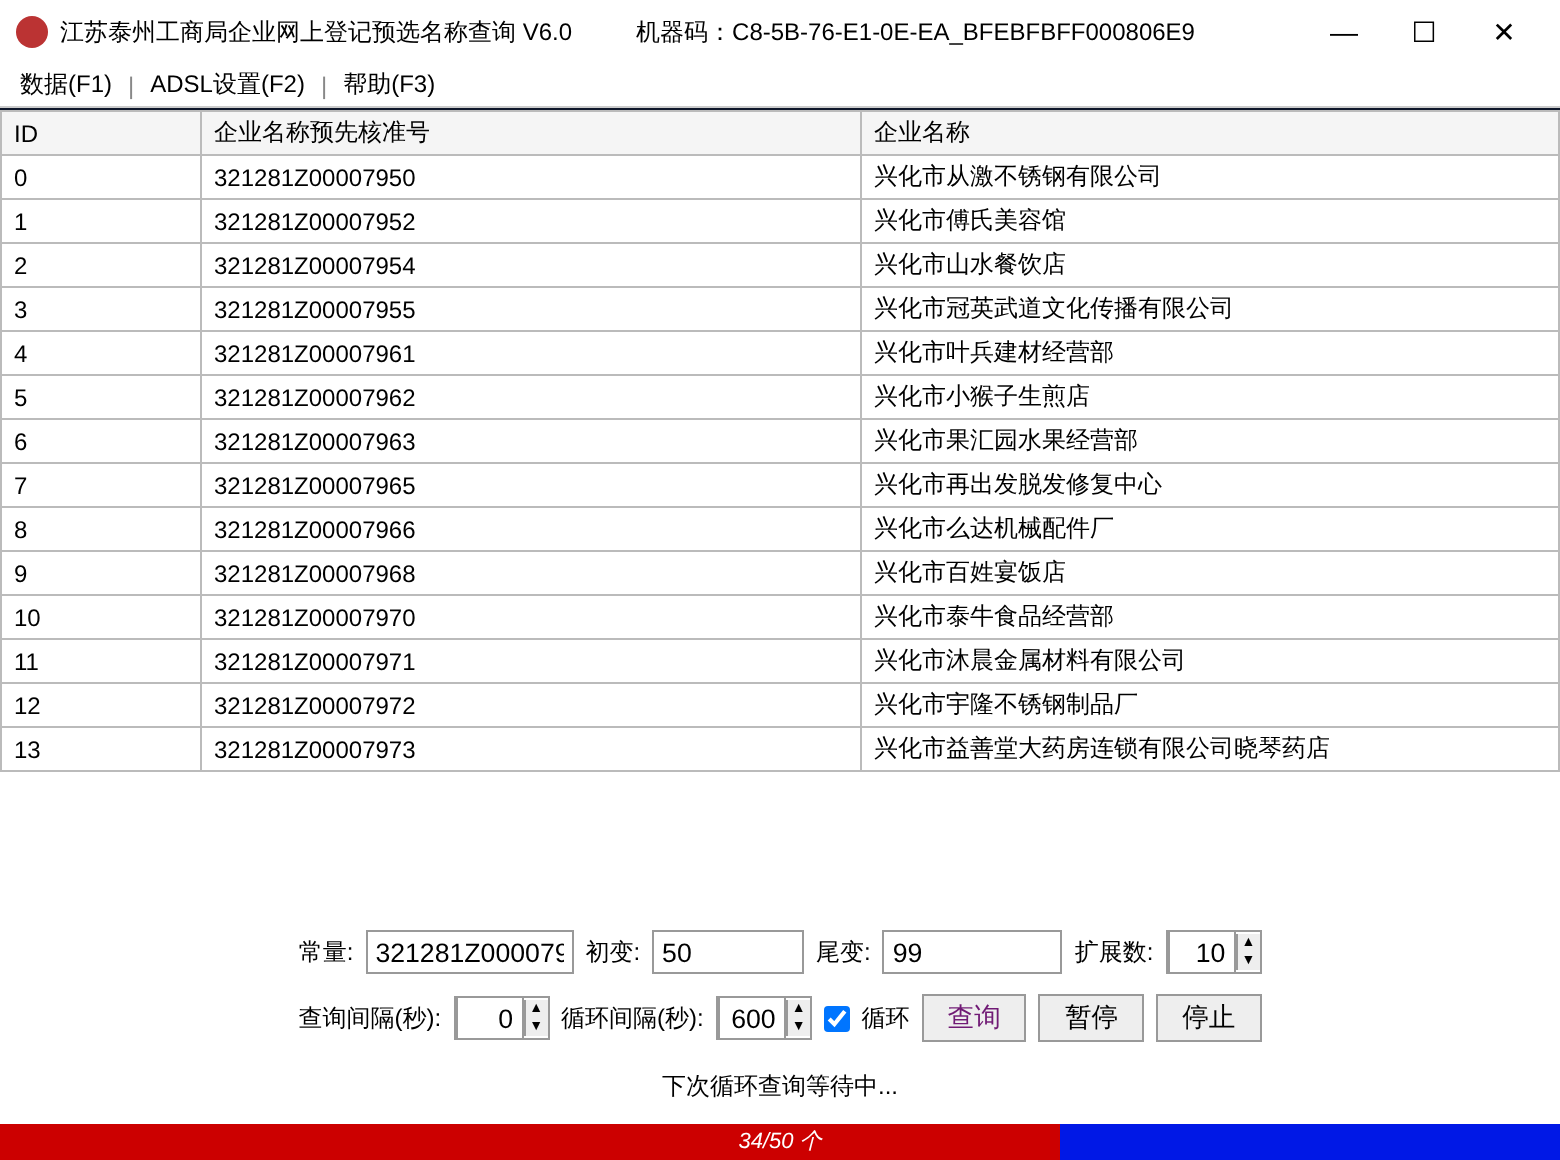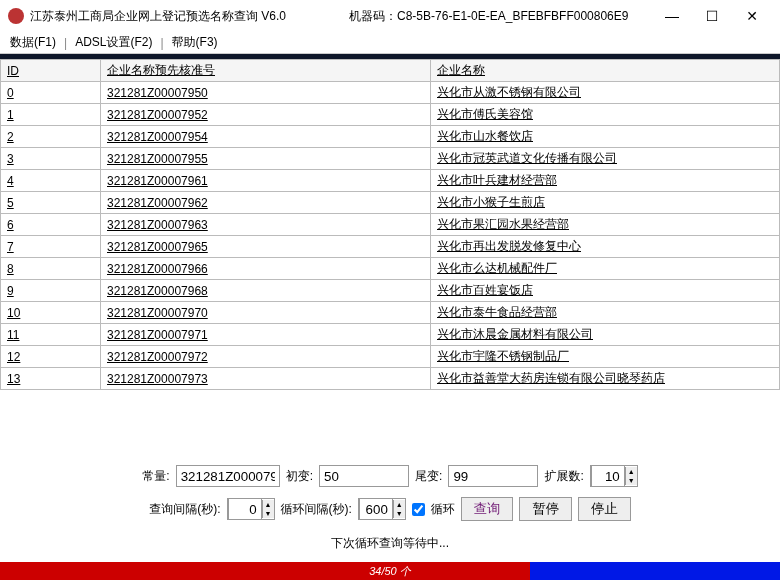--- a/index.html
+++ b/index.html
@@ -1,25 +1,25 @@
 <!DOCTYPE html>
 <html><head>
 <meta charset="utf-8">
 <style>
 * { box-sizing: border-box; margin: 0; padding: 0; }
 body { font-family: "Microsoft YaHei", SimSun, sans-serif; font-size: 12px; background: #fff; width: 780px; height: 580px; overflow: hidden; display: flex; flex-direction: column; }
 .titlebar { height: 28px; display: flex; align-items: center; padding: 16px 8px; background: #fff; }
 .titlebar .icon { width: 16px; height: 16px; background: #b33; border-radius: 50%; margin-right: 6px; }
-.titlebar .machine { margin-left: 63px; text-align: center; }
+.titlebar .machine { margin-left: 32px; text-align: center; }
 .titlebar .spacer { flex: 1; }
 .winbtn { width: 40px; text-align: center; font-size: 14px; line-height: 28px; cursor: pointer; }
 .menubar { height: 22px; display: flex; align-items: center; gap: 4px; padding: 0 6px; border-bottom: 1px solid #ccc; }
 .menubar .sep { color: #888; }
 .menuitem { padding: 2px 4px; cursor: pointer; }
-.table-wrap { flex: 1; overflow: auto; border-top: 5px solid #0f172a; text-decoration: underline; }
+.table-wrap { flex: 1; overflow: auto; border-top: 1px solid #0f172a; }
 table { width: 100%; border-collapse: collapse; table-layout: fixed; }
 th, td { border: 1px solid #bbb; padding: 2px 6px; text-align: left; font-weight: normal; height: 20px; white-space: nowrap; overflow: hidden; }
 th { background: #f5f5f5; }
 .controls { padding: 10px 16px 6px; }
 .row { display: flex; align-items: center; justify-content: center; gap: 6px; margin-bottom: 10px; }
 .row label { white-space: nowrap; }
 .row input[type=text] { border: 1px solid #999; padding: 2px 4px; height: 22px; }
 .stepper { display: inline-flex; align-items: center; border: 1px solid #999; height: 22px; }
 .stepper input { border: none; width: 34px; text-align: right; padding: 0 2px; height: 20px; outline: none; }
 .stepper .arrows { display: flex; flex-direction: column; border-left: 1px solid #999; }
@@ -141,21 +141,21 @@
         </tr>
       </tbody>
   </table>
 </div>
 
 <div class="controls">
   <div class="row">
     <label>常量:</label>
     <input type="text" style="width: 104px;" value="321281Z000079">
     <label>初变:</label>
-    <input type="text" style="width: 90px;" value="50">
+    <input type="text" style="width: 76px;" value="50">
     <label>尾变:</label>
     <input type="text" style="width: 90px;" value="99">
     <label>扩展数:</label>
     <span class="stepper">
       <input type="text" value="10" style="">
       <span class="arrows">
           <span>▲</span>
           <span>▼</span>
         </span>
     </span>

